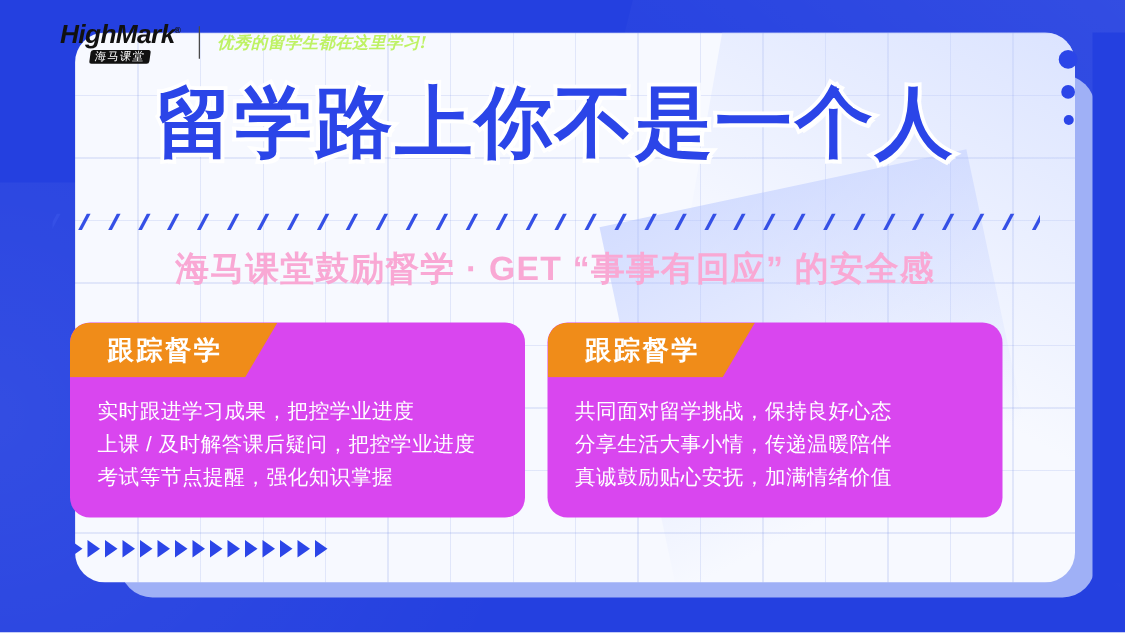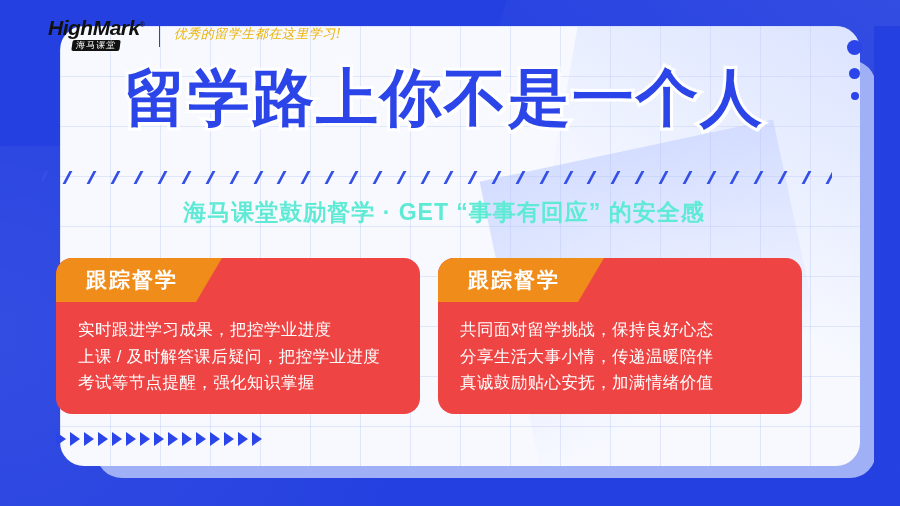--- a/index.html
+++ b/index.html
@@ -145,23 +145,23 @@
     border-radius: 2px;
     transform: skewX(-8deg);
   }
   .logo-divider {
     width: 1px;
     height: 26px;
     background: #4a4a4a;
   }
   .header-tagline {
     font-size: 13px;
-    color: #eab308;
+    color: #bef264;
     font-style: italic;
-    font-weight: 400;
+    font-weight: 700;
     letter-spacing: .5px;
     white-space: nowrap;
     font-family: "DejaVu Serif", serif;
   }
 
   
   .headline {
     position: absolute;
     left: 34px;
     top: 72px;
@@ -201,41 +201,41 @@
     flex: 0 0 auto;
   }
 
   
   .subtitle {
     position: absolute;
     left: 34px;
     top: 198px;
     width: 820px;
     text-align: center;
-    font-size: 23px;
+    font-size: 27px;
     font-weight: 700;
-    color: #5eead4;
+    color: #f9a8d4;
     letter-spacing: 1px;
     white-space: nowrap;
     line-height: 1.3;
   }
 
   
   .cards {
     position: absolute;
     left: 56px;
     top: 258px;
     width: 790px;
     display: flex;
     gap: 18px;
   }
   .feature {
     position: relative;
     width: 364px;
-    background: #ef4444;
+    background: #d946ef;
     border-radius: 16px;
     padding: 0 0 16px 0;
     overflow: hidden;
   }
   .feature-tab {
     position: relative;
     display: inline-block;
     background: #f08c19;
     color: #fff;
     font-size: 21px;

